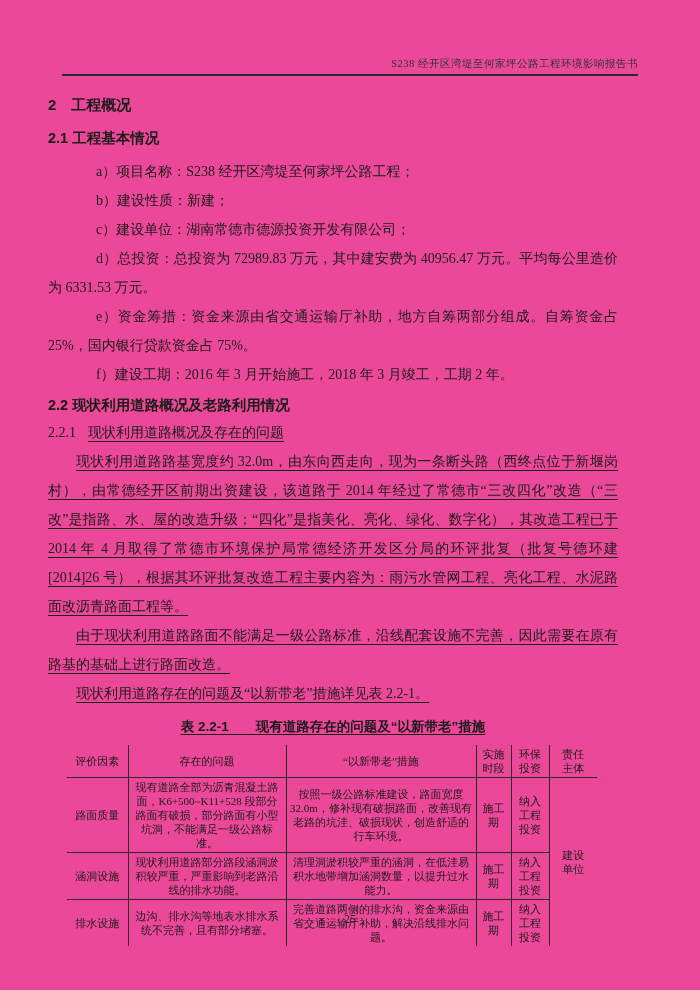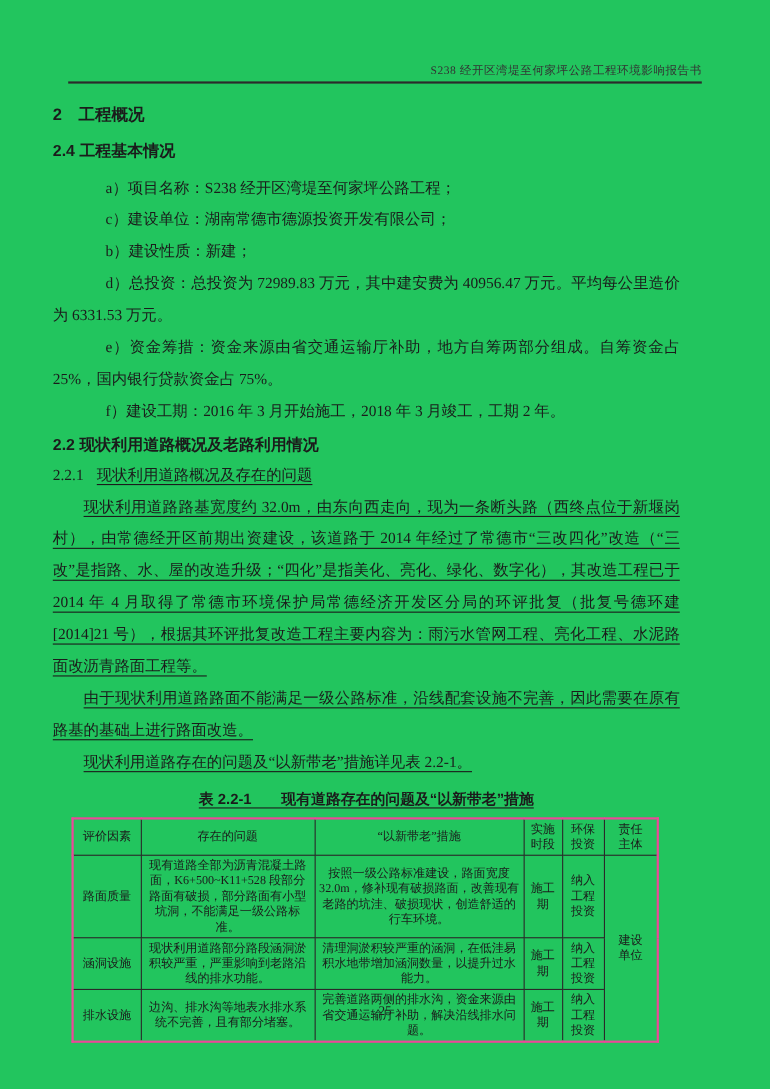--- a/index.html
+++ b/index.html
@@ -1,20 +1,20 @@
 <!DOCTYPE html>
 <html><head>
 <meta charset="utf-8">
 <style>
   html,body{margin:0;padding:0;background:#e8e8e8;}
   .page{
     position:relative;
     width:700px;height:990px;
     margin:0 auto;
-    background:#22c55e;
+    background:#ec4899;
     font-family:"Liberation Serif","DejaVu Serif",serif;
     color:#1b1b1b;
     overflow:hidden;
   }
   .running-header{
     position:absolute;top:57px;left:62px;right:62px;
     text-align:right;font-size:10.5px;color:#333;
     letter-spacing:.5px;
   }
   .header-rule{
@@ -82,36 +82,36 @@
 
 <div class="page">
 
   <div class="running-header">S238 经开区湾堤至何家坪公路工程环境影响报告书</div>
   <div class="header-rule"></div>
 
   <div class="content">
 
     <div class="h-chapter">2　工程概况</div>
 
-    <div class="h-section">2.4 工程基本情况</div>
+    <div class="h-section">2.1 工程基本情况</div>
 
     <p class="item">a）项目名称：S238 经开区湾堤至何家坪公路工程；</p>
+    <p class="item">b）建设性质：新建；</p>
     <p class="item">c）建设单位：湖南常德市德源投资开发有限公司；</p>
-    <p class="item">b）建设性质：新建；</p>
     <p class="item">d）总投资：总投资为 72989.83 万元，其中建安费为 40956.47 万元。平均每公里造价为 6331.53 万元。</p>
     <p class="item">e）资金筹措：资金来源由省交通运输厅补助，地方自筹两部分组成。自筹资金占 25%，国内银行贷款资金占 75%。</p>
     <p class="item">f）建设工期：2016 年 3 月开始施工，2018 年 3 月竣工，工期 2 年。</p>
 
     <div class="h-section mt">2.2 现状利用道路概况及老路利用情况</div>
 
     <div class="h-subsection">
       <span class="num">2.2.1</span><span class="ttl">现状利用道路概况及存在的问题</span>
     </div>
 
-    <p class="para">现状利用道路路基宽度约 32.0m，由东向西走向，现为一条断头路（西终点位于新堰岗村），由常德经开区前期出资建设，该道路于 2014 年经过了常德市“三改四化”改造（“三改”是指路、水、屋的改造升级；“四化”是指美化、亮化、绿化、数字化），其改造工程已于 2014 年 4 月取得了常德市环境保护局常德经济开发区分局的环评批复（批复号德环建[2014]21 号），根据其环评批复改造工程主要内容为：雨污水管网工程、亮化工程、水泥路面改沥青路面工程等。</p>
+    <p class="para">现状利用道路路基宽度约 32.0m，由东向西走向，现为一条断头路（西终点位于新堰岗村），由常德经开区前期出资建设，该道路于 2014 年经过了常德市“三改四化”改造（“三改”是指路、水、屋的改造升级；“四化”是指美化、亮化、绿化、数字化），其改造工程已于 2014 年 4 月取得了常德市环境保护局常德经济开发区分局的环评批复（批复号德环建[2014]26 号），根据其环评批复改造工程主要内容为：雨污水管网工程、亮化工程、水泥路面改沥青路面工程等。</p>
     <p class="para">由于现状利用道路路面不能满足一级公路标准，沿线配套设施不完善，因此需要在原有路基的基础上进行路面改造。</p>
     <p class="para">现状利用道路存在的问题及“以新带老”措施详见表 2.2-1。</p>
 
     <div class="tbl-caption">表 2.2-1　　现有道路存在的问题及“以新带老”措施</div>
 
     <table class="issues">
       <colgroup>
         <col style="width:62px">
           <col style="width:158px">
           <col style="width:190px">

